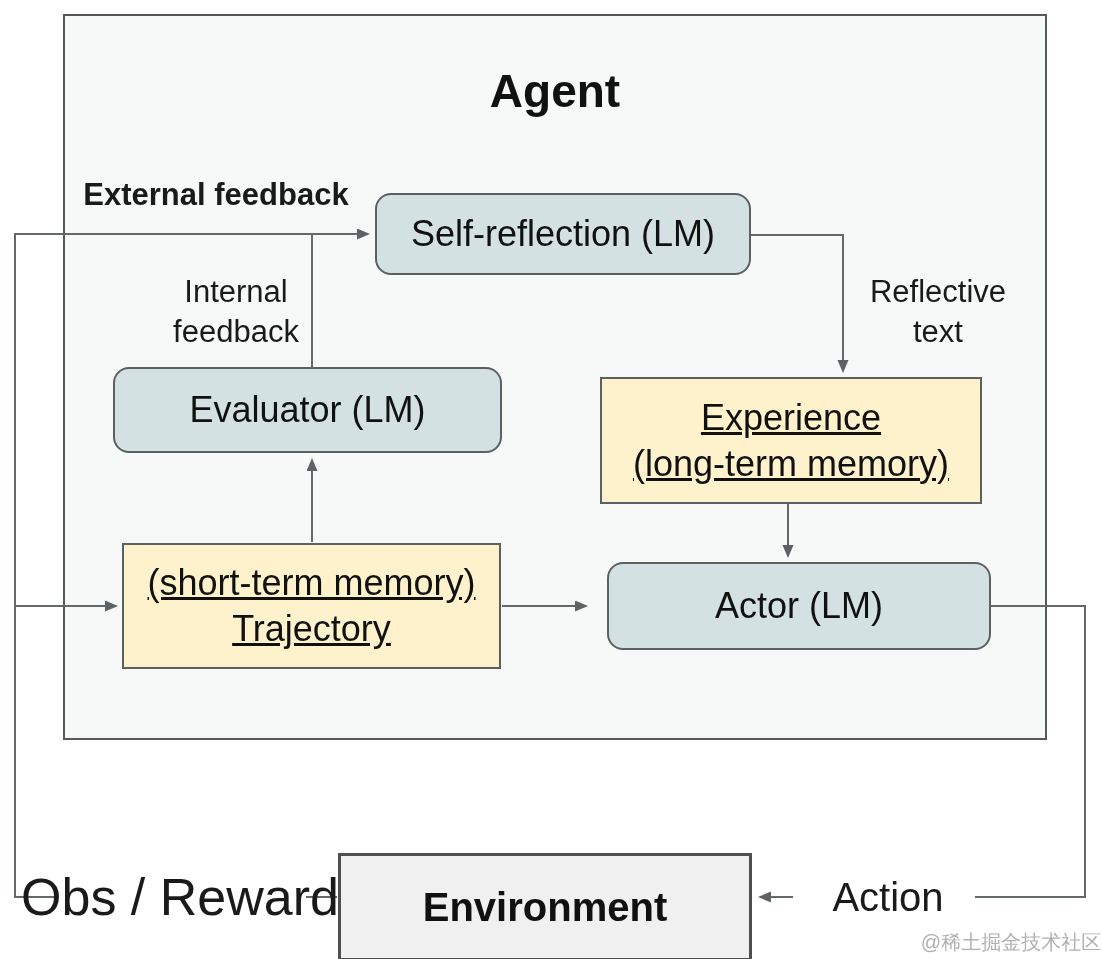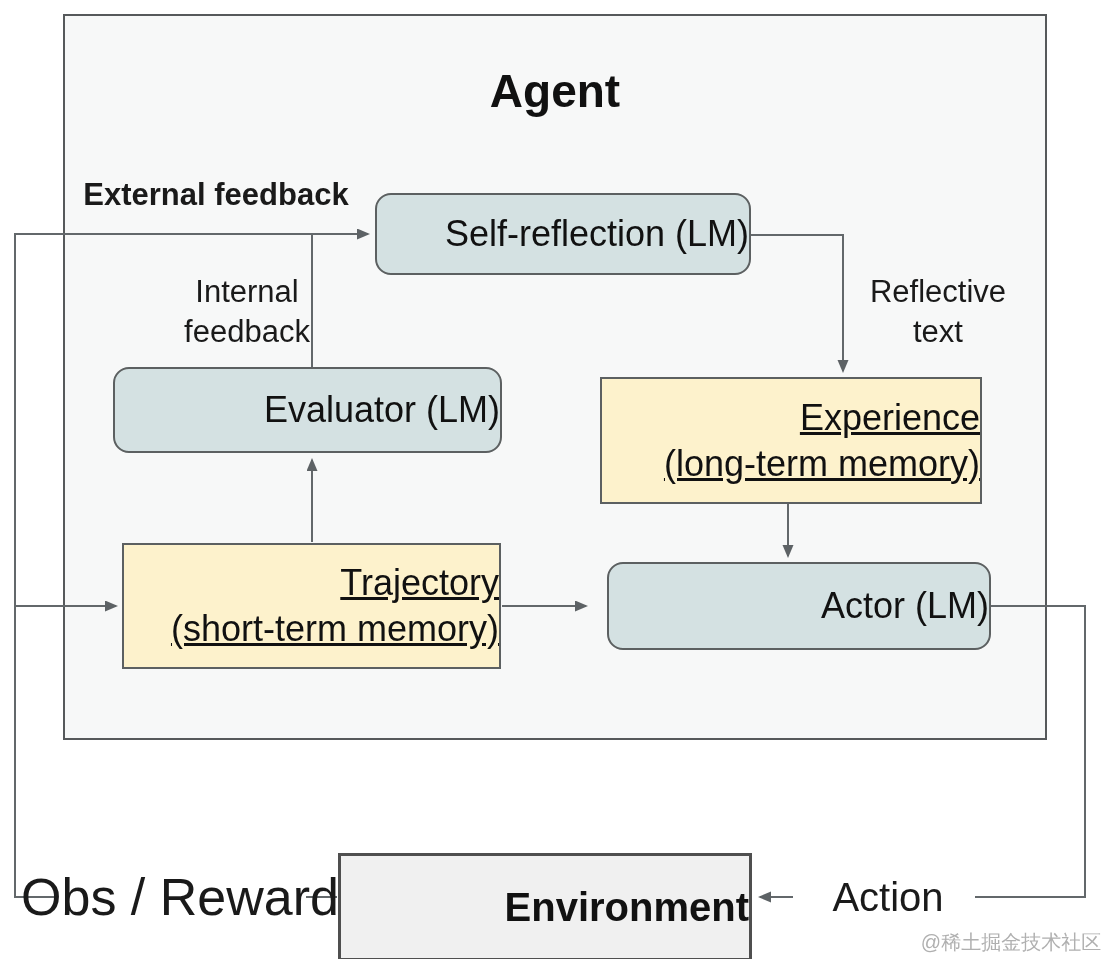--- a/index.html
+++ b/index.html
@@ -35,21 +35,21 @@
   svg.connectors {
     position: absolute;
     left: 0; top: 0;
     width: 1102px; height: 959px;
   }
   .node {
     position: absolute;
     box-sizing: border-box;
     display: flex;
     flex-direction: column;
-    align-items: flex-end;
+    align-items: center;
     justify-content: center;
     text-align: center;
     color: #111111;
     font-size: 36px;
     line-height: 46px;
   }
   .node.lm {
     background: #d4e1e2;
     border: 2px solid #5c6061;
     border-radius: 16px;
@@ -74,21 +74,21 @@
   .edge-label {
     position: absolute;
     transform: translate(-50%, -50%);
     color: #1a1a1a;
     font-size: 31px;
     line-height: 40px;
     text-align: center;
     white-space: nowrap;
   }
   .label-external   { left: 216px; top: 195px; font-weight: bold; }
-  .label-internal   { left: 236px; top: 312px; margin-left: 11px; }
+  .label-internal   { left: 236px; top: 312px; }
   .label-reflective { left: 938px; top: 300px; margin-top: 12px; }
   .label-obs        { left: 180px; top: 897px; font-size: 52px; }
   .label-action     { left: 888px; top: 897px; font-size: 40px; }
   .watermark {
     position: absolute;
     transform: translate(-50%, -50%);
     left: 1011px; top: 942px;
     font-size: 20px;
     color: #b0b0b0;
     white-space: nowrap;
@@ -137,22 +137,22 @@
   <div class="node lm node-evaluator">
     <span>Evaluator (LM)</span>
   </div>
 
   <div class="node memory node-experience">
     <span>Experience</span>
     <span>(long-term memory)</span>
   </div>
 
   <div class="node memory node-trajectory">
+    <span>(short-term memory)</span>
     <span>Trajectory</span>
-    <span>(short-term memory)</span>
   </div>
 
   <div class="node lm node-actor">
     <span>Actor (LM)</span>
   </div>
 
   <div class="node env node-environment">
     <span>Environment</span>
   </div>
 

